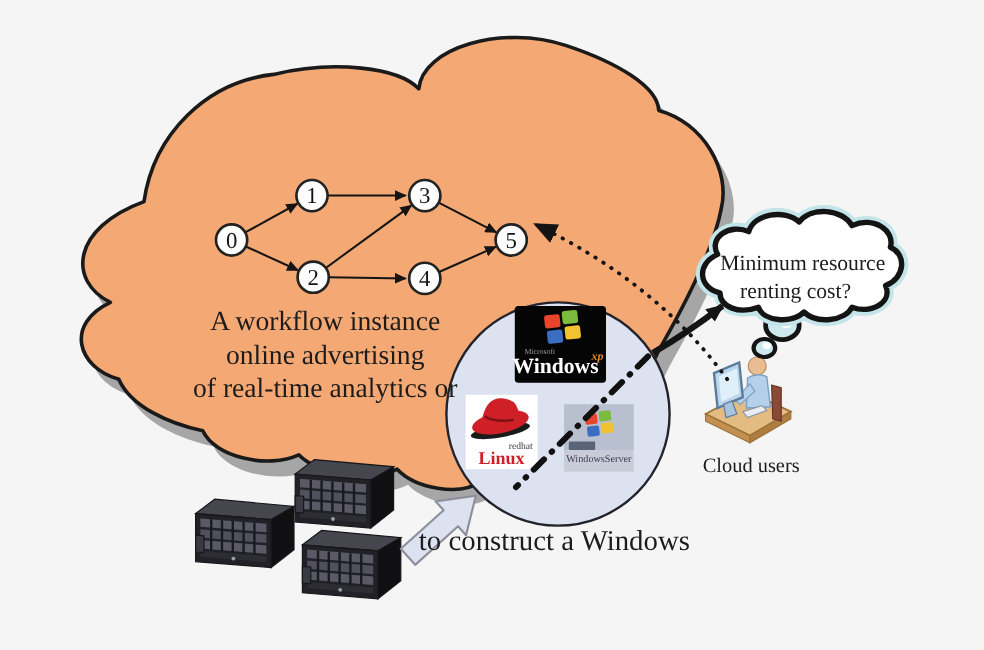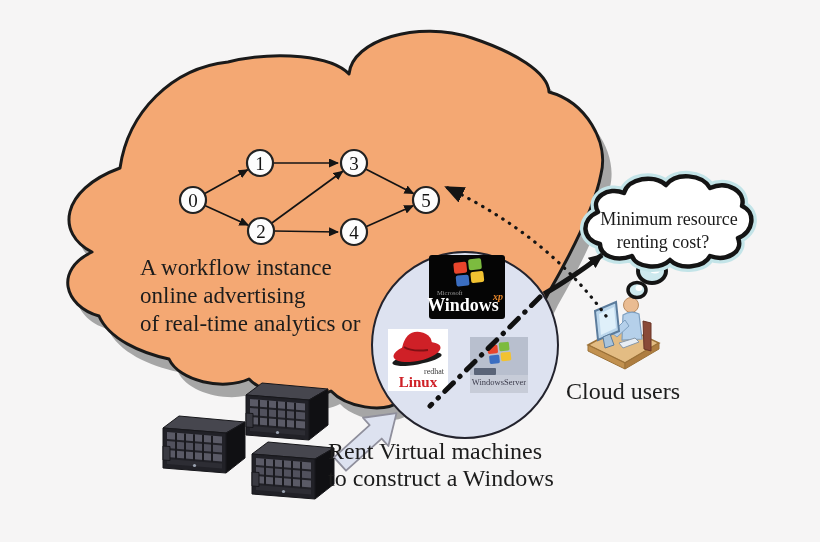--- a/index.html
+++ b/index.html
@@ -3,26 +3,26 @@
 <meta charset="utf-8">
 <style>
   html,body{margin:0;padding:0;}
   .stage{
     position:relative;width:820px;height:542px;overflow:hidden;
     background:#f6f5f5;
     font-family:"Liberation Serif","DejaVu Serif",serif;
     color:#1c1c1c;
   }
   .stage svg{position:absolute;left:0;top:0;}
-  .caption{position:absolute;text-align:left;}
+  .caption{position:absolute;text-align:center;}
   .caption .ln{white-space:nowrap;}
   .cloud-caption{left:140px;top:254px;width:262px;font-size:23px;line-height:28px;}
   .rent-caption{left:328px;top:438px;width:268px;height:71px;overflow:hidden;
                 font-size:24px;line-height:27px;}
-  .users-label{left:566px;top:378px;width:120px;font-size:24px;}
+  .users-label{left:566px;top:378px;width:120px;font-size:17px;}
 </style>
 </head>
 <body>
 
 <div class="stage">
 
 <svg width="820" height="542" viewBox="0 0 820 542">
   <defs>
     <marker id="arr" markerUnits="userSpaceOnUse" markerWidth="10" markerHeight="9" viewBox="0 0 10 9" refX="9" refY="4.5" orient="auto">
       <path d="M0,0 L10,4.5 L0,9 Z" fill="#141414"></path>
@@ -192,19 +192,18 @@
   <path d="M 544 294 Q 572 278 602 255" fill="none" stroke="#141414" stroke-width="5" marker-end="url(#arrMed)"></path>
 </svg>
 
 <div class="caption cloud-caption">
   <div class="ln">A workflow instance</div>
   <div class="ln">online advertising</div>
   <div class="ln">of real-time analytics or</div>
 </div>
 
 <div class="caption rent-caption">
-  <div class="ln">Rent Virtual machines</div>
   <div class="ln">to construct a Windows</div>
 </div>
 
 <div class="caption users-label">Cloud users</div>
 
 </div>
 
 </body></html>

